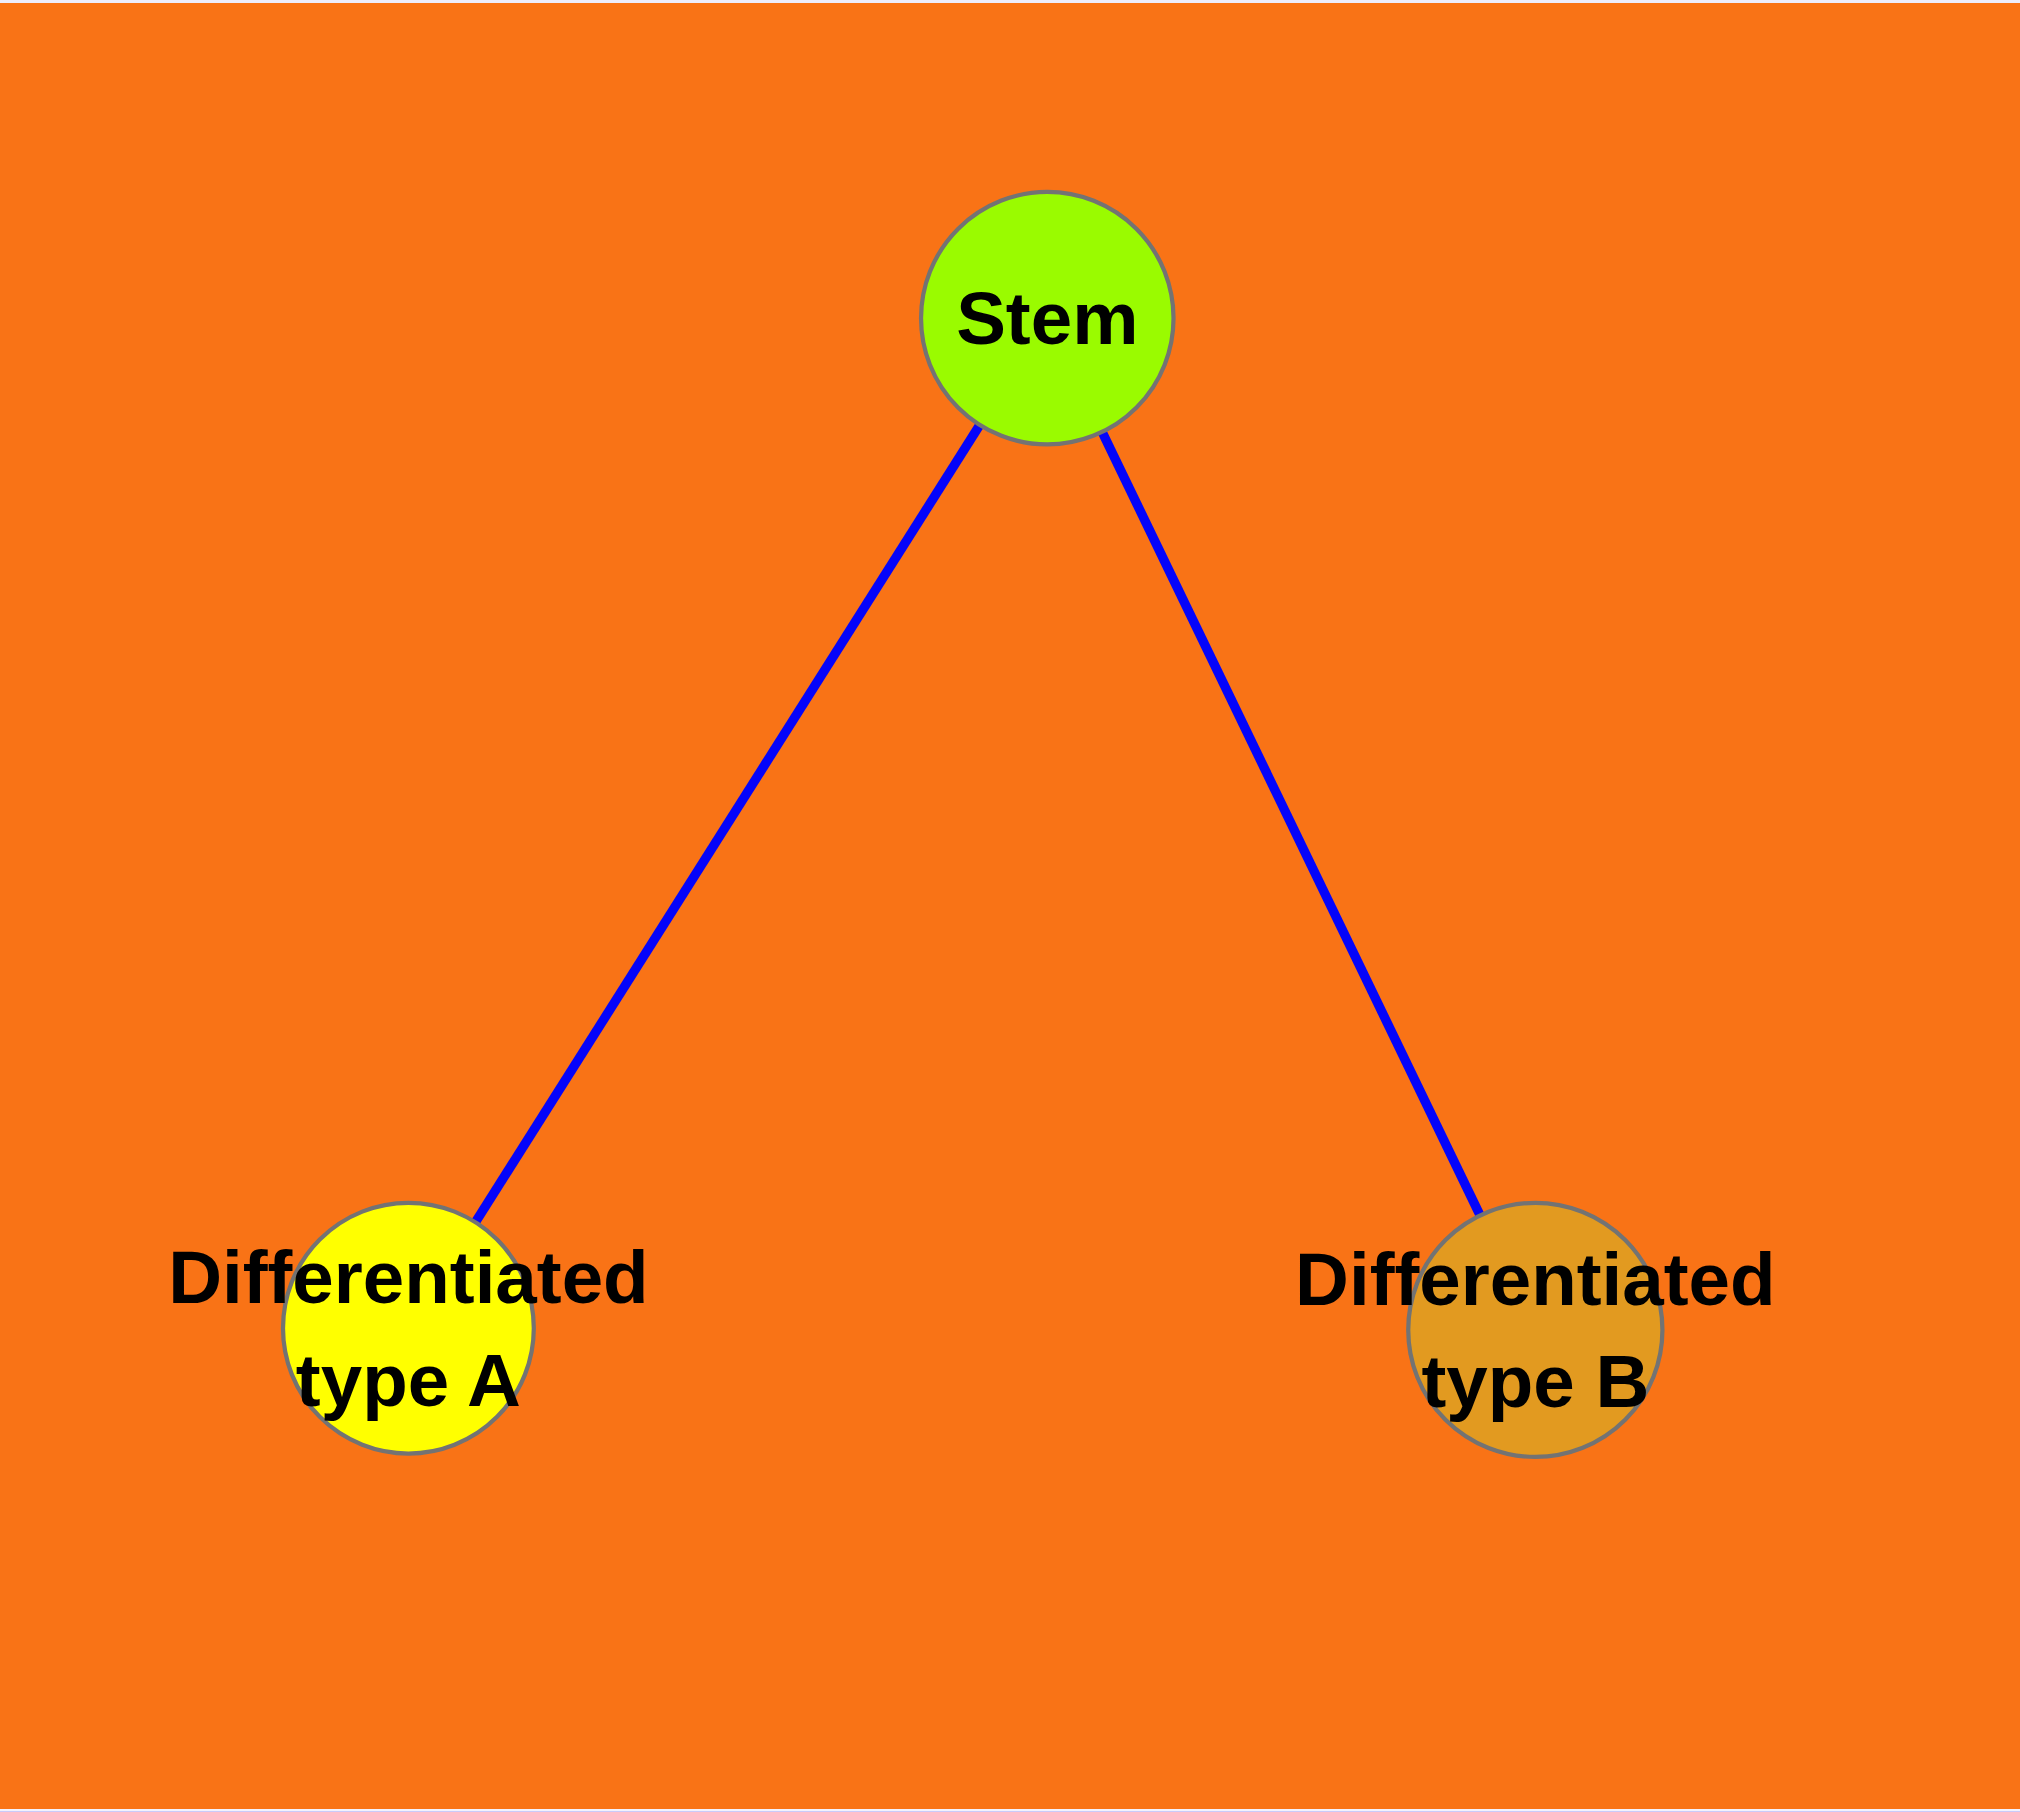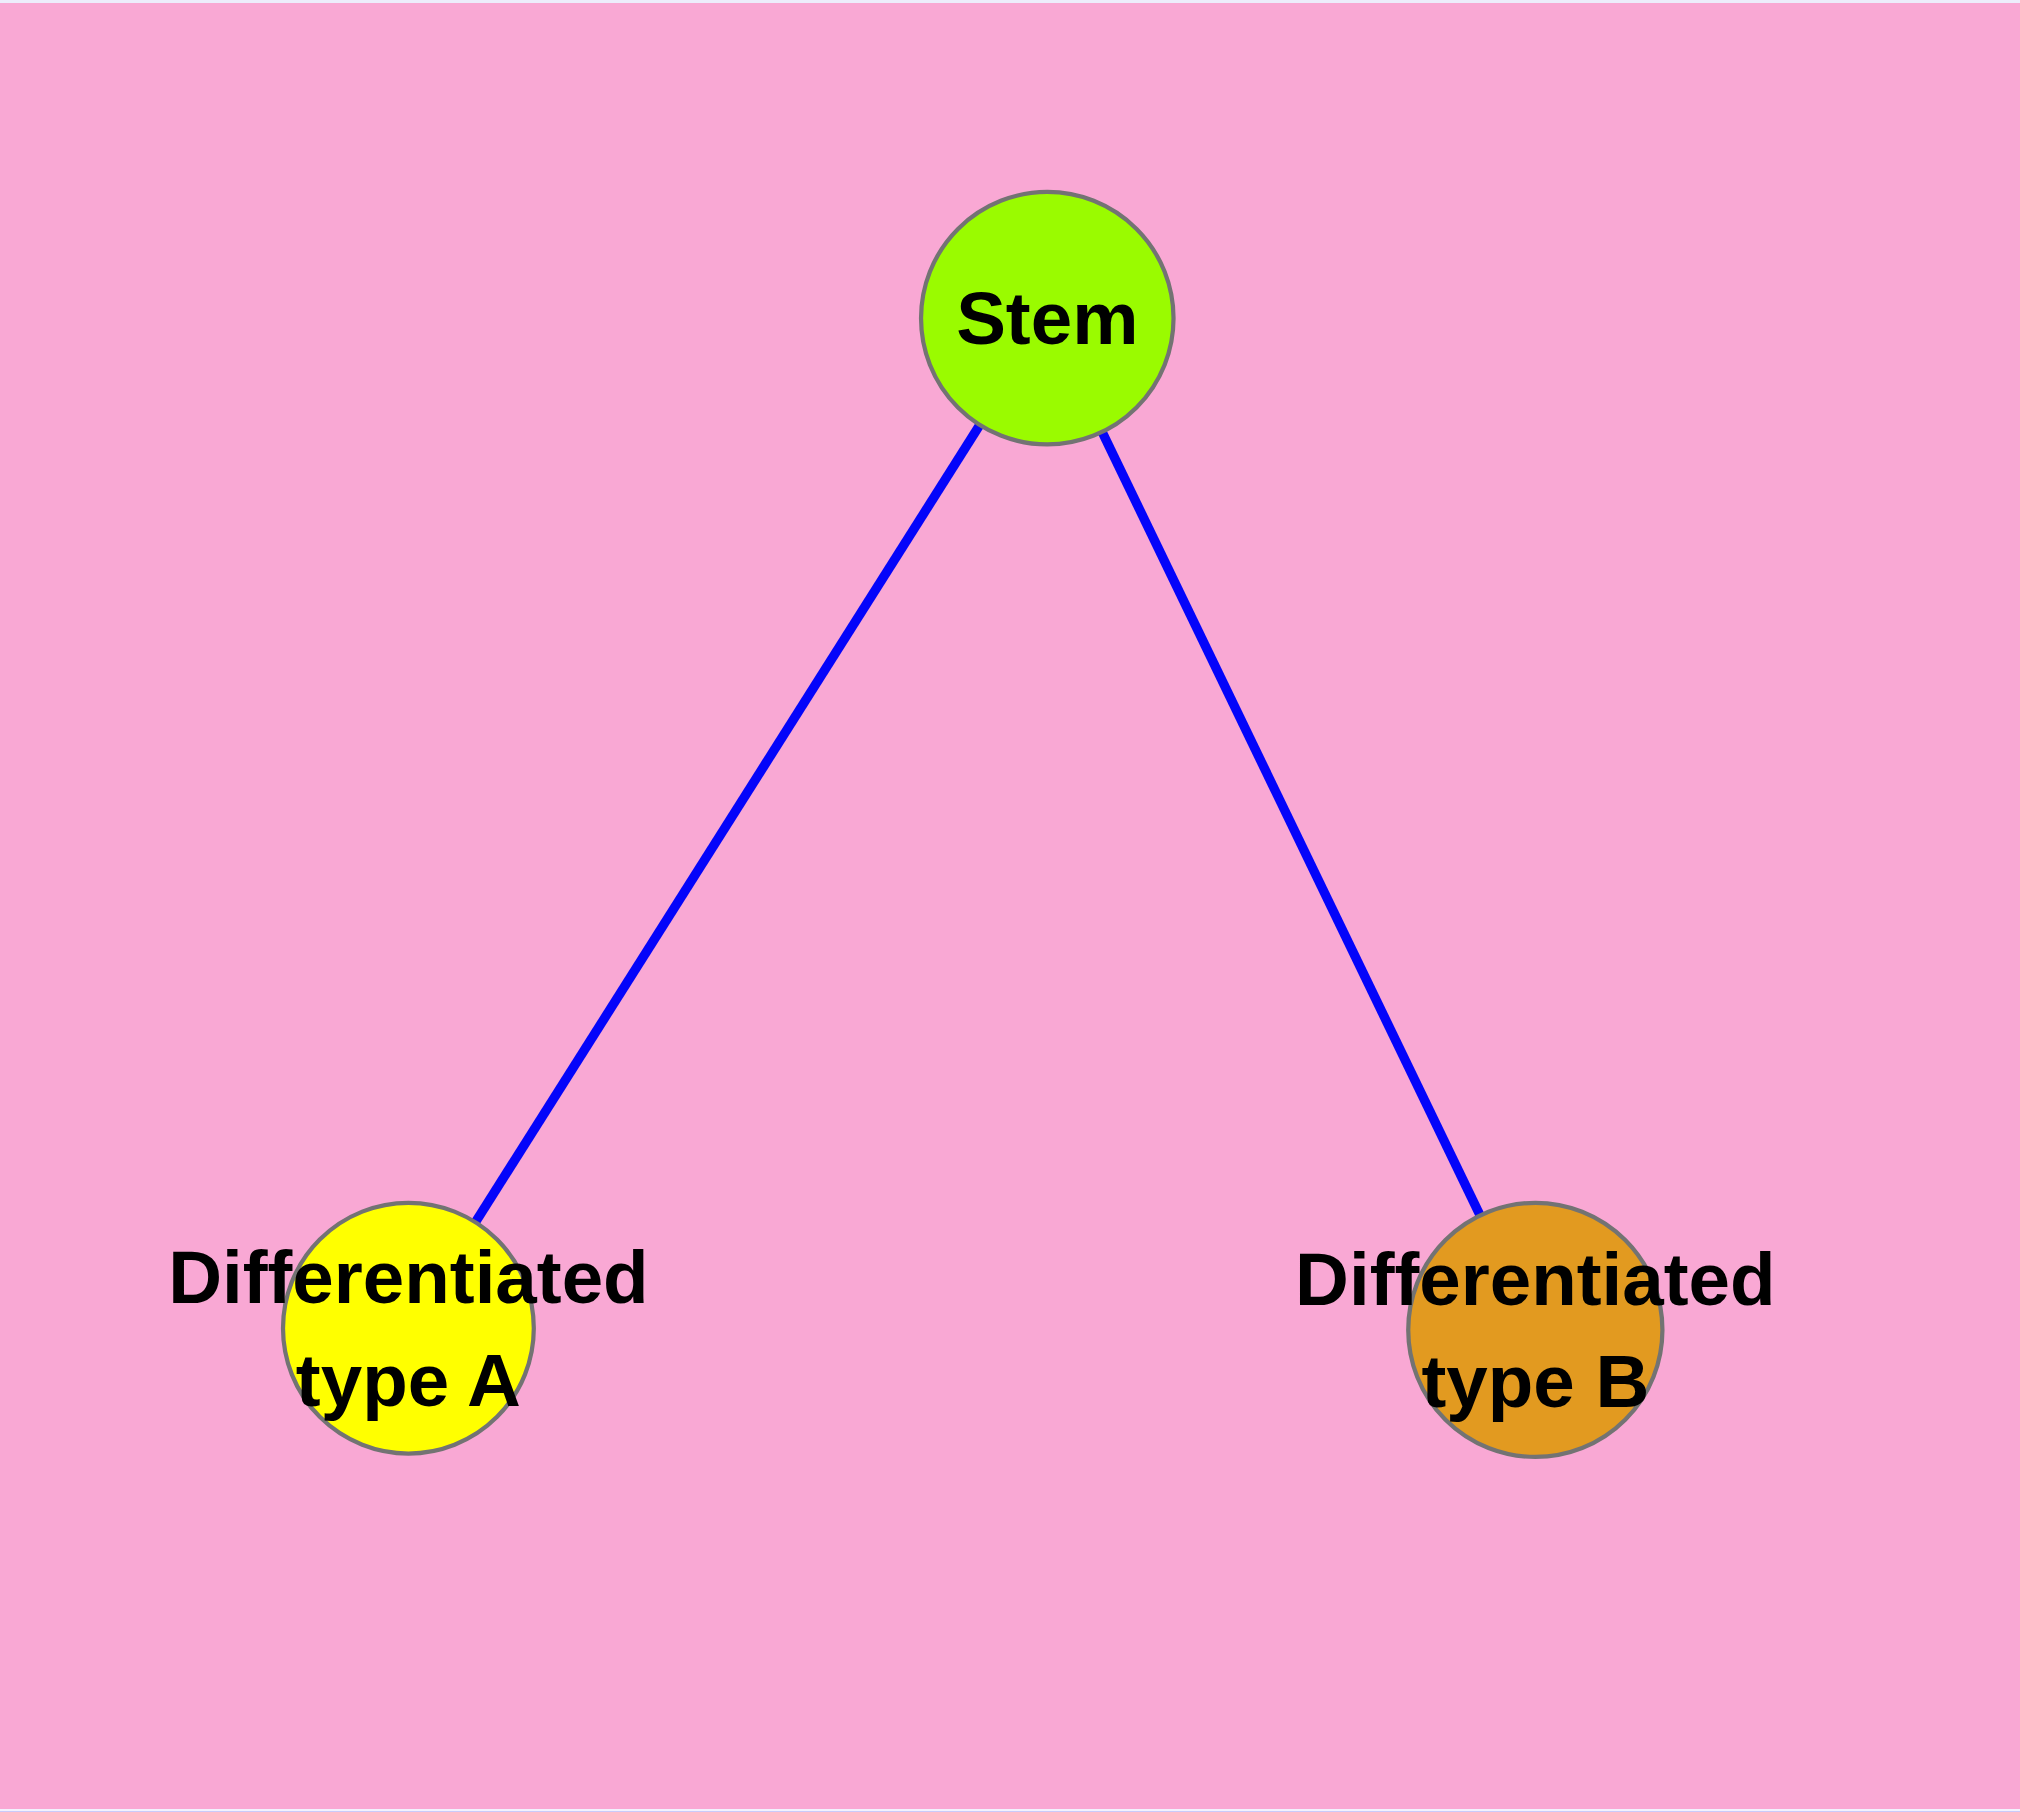--- a/index.html
+++ b/index.html
@@ -8,21 +8,21 @@
   }
   body {
     background: #cacafa;
     font-family: "Liberation Sans", sans-serif;
   }
   .stage {
     position: relative;
     width: 2021px;
     max-width: 100%;
     margin: 0 auto;
-    background: #f9a8d4;
+    background: #f97316;
     border-top: 3.4px solid #ededfc;
     border-bottom: 2.5px solid #f2f2fd;
     box-sizing: border-box;
   }
   .stage svg {
     display: block;
     width: 100%;
     height: auto;
   }
   .node-label-text {

